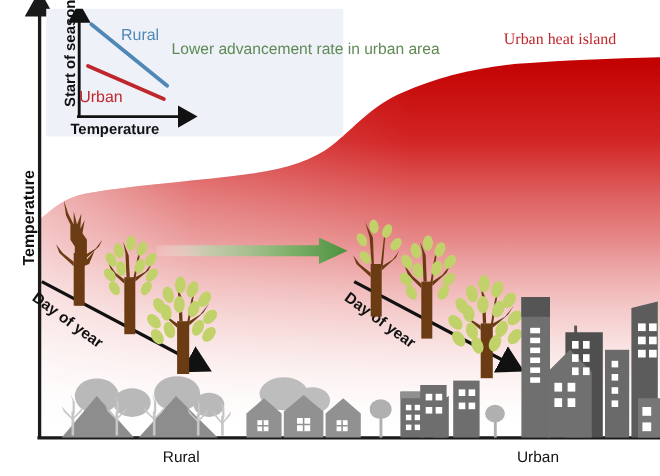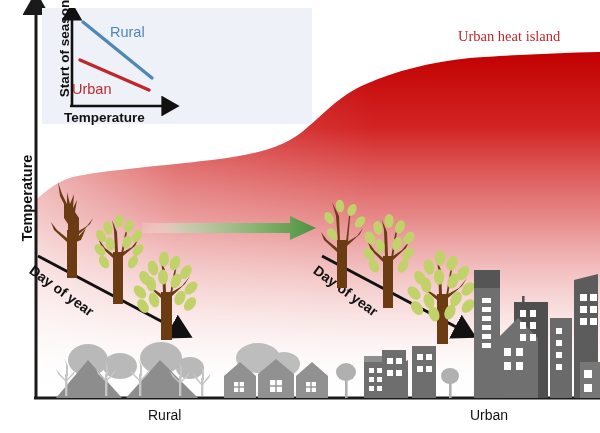--- a/index.html
+++ b/index.html
@@ -112,20 +112,21 @@
 
     <line x1="41" y1="14" x2="110" y2="70" stroke="#4f88b5" stroke-width="3.4" stroke-linecap="round"></line>
 
     <line x1="38" y1="52" x2="107" y2="82" stroke="#c0272d" stroke-width="3.4" stroke-linecap="round"></line>
   </svg>
 
   <div class="lbl" id="inset-ylabel">Start of season</div>
   <div class="lbl" id="inset-xlabel">Temperature</div>
   <div class="lbl" id="inset-rural">Rural</div>
   <div class="lbl" id="inset-urban">Urban</div>
+  <div class="lbl" id="note-green">Lower advancement rate in urban area</div>
 
   <div class="lbl" id="uhi-label">Urban heat island</div>
 
   <svg class="abs" style="left:140px;top:216px" width="180" height="26">
     <defs>
       <linearGradient id="grnGrad" x1="0" y1="0" x2="1" y2="0">
         <stop offset="0" stop-color="#ffffff" stop-opacity="0.1"></stop>
         <stop offset="0.25" stop-color="#bdd6b0" stop-opacity="0.75"></stop>
         <stop offset="0.70" stop-color="#7fb06a" stop-opacity="1"></stop>
         <stop offset="1" stop-color="#4d9140" stop-opacity="1"></stop>

